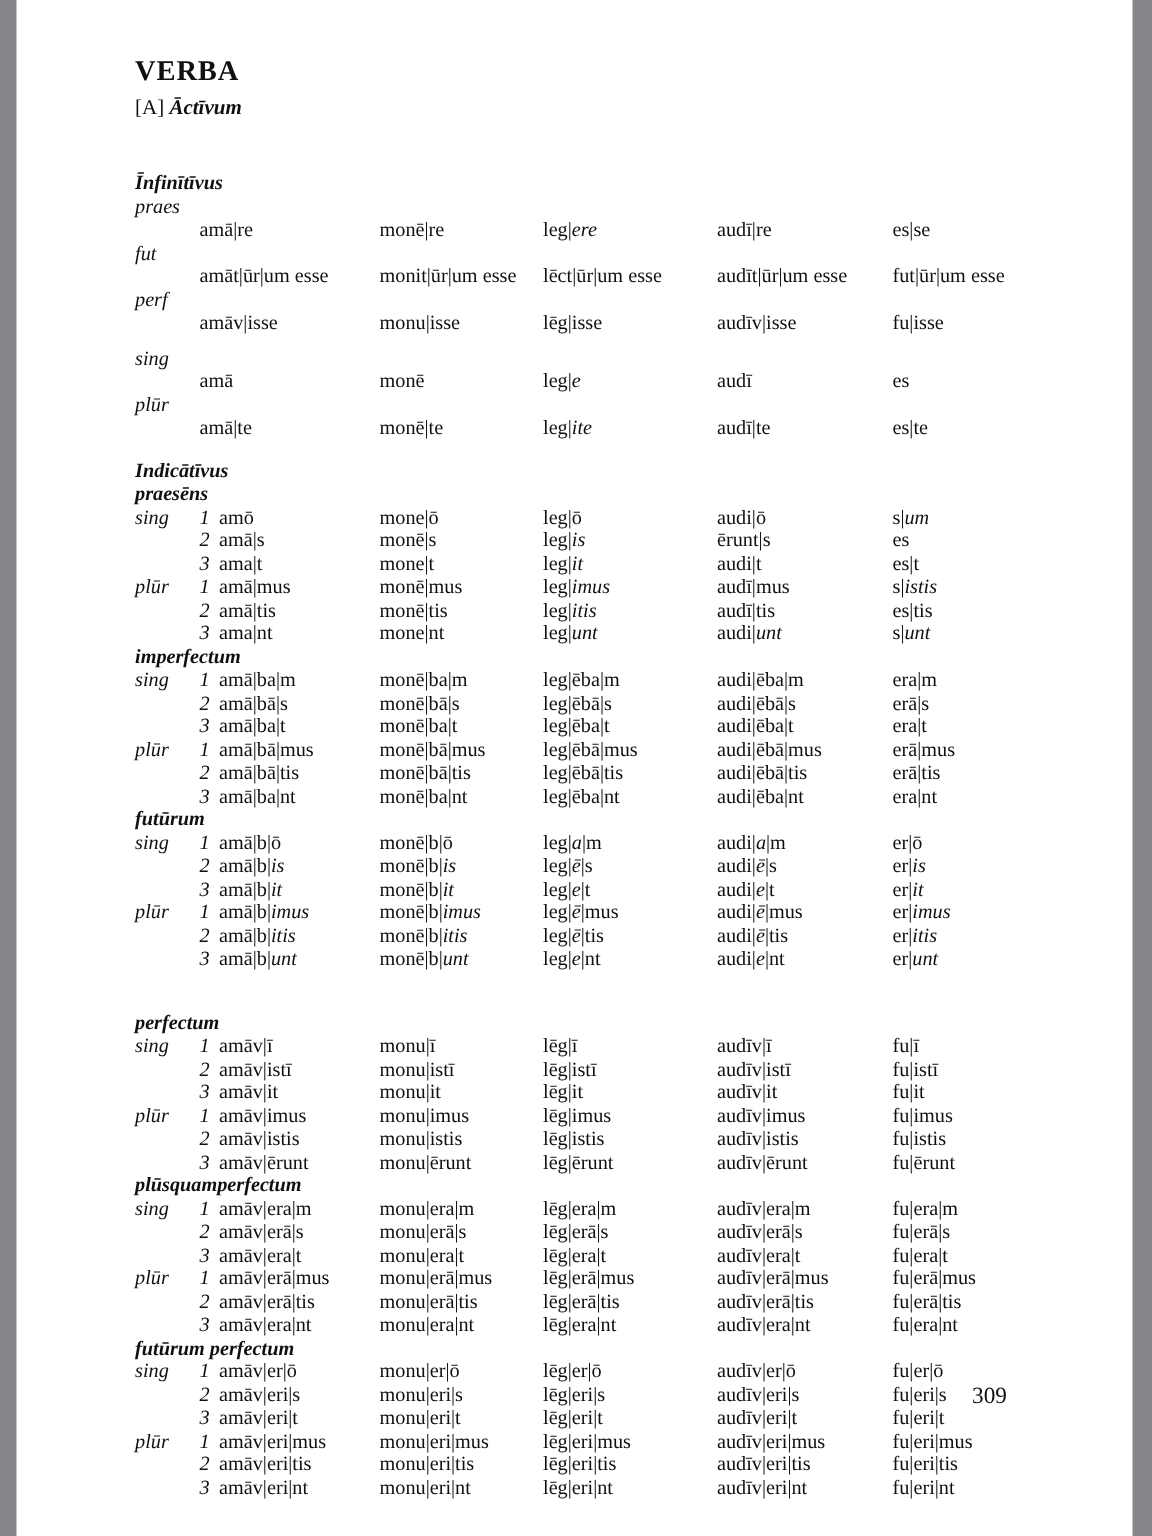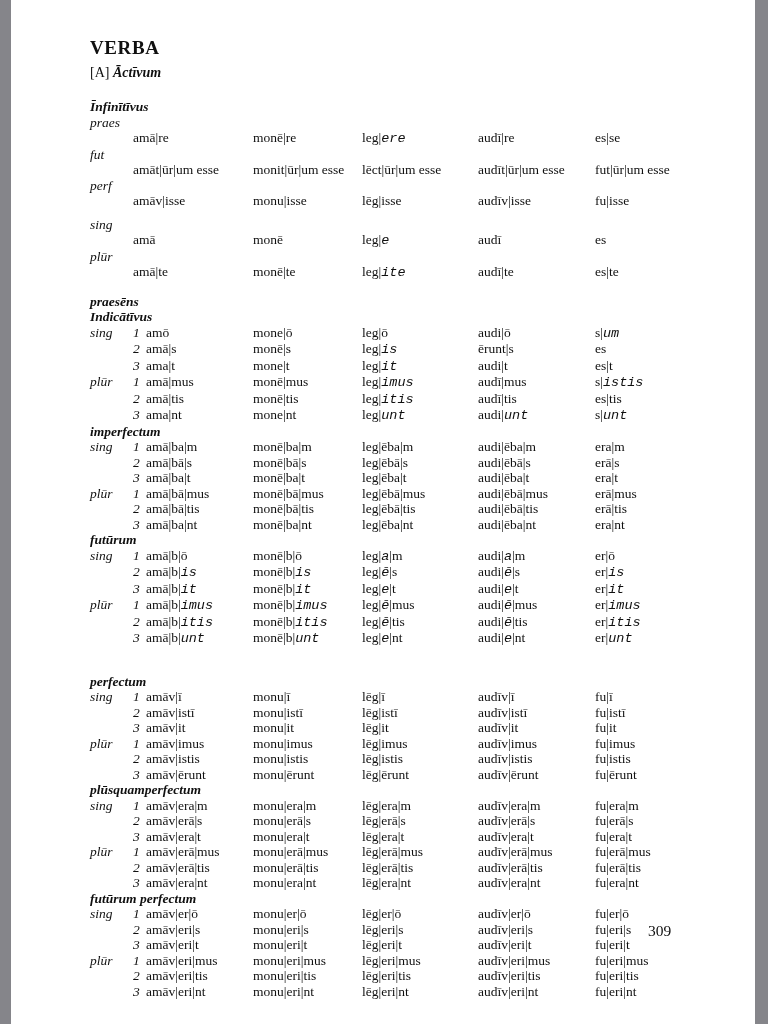--- a/index.html
+++ b/index.html
@@ -25,27 +25,27 @@
   .lab{grid-column:1;font-style:italic;}
   .num{grid-column:2;font-style:italic;}
   .cell{white-space:normal;}
   .cell.c0{grid-column:3;}
   .cell.c1{grid-column:4;}
   .cell.c2{grid-column:5;}
   .cell.c3{grid-column:6;}
   .cell.c4{grid-column:7;}
   .cell.c0.nonum{grid-column:2 / 4;}
   .sec{margin-top:0;}
-  .sec-infinitivus{margin-top:18px;}
+  .sec-infinitivus{margin-top:33px;}
   .sec-imperativus{margin-top:8px;}
   .sec-praesens{margin-top:13px;}
   .sec-perfectum{margin-top:27px;}
   .sec-infinitivus .cell.c4{max-width:88px;padding-left:27px;text-indent:-27px;}
   .pageno{position:absolute;left:648px;top:923px;font-size:15.5px;line-height:16px;}
-  i{font-style:italic;font-family:Liberation Mono, monospace;}
+  i{font-style:italic;}
 </style>
 </head>
 <body>
 
 <div class="strip left"></div>
 <div class="strip right"></div>
 
 <div class="content">
   <div class="h1">VERBA</div>
   <div class="h2">
@@ -97,22 +97,22 @@
           <span class="lab">plūr</span>
           <span class="num"></span>
           <div class="cell c0 nonum">amā|te</div>
           <div class="cell c1">monē|te</div>
           <div class="cell c2">leg|<i>ite</i></div>
           <div class="cell c3">audī|te</div>
           <div class="cell c4">es|te</div>
         </div>
       </div>
       <div class="sec sec-praesens">
+        <div class="sec-title">Indicātīvus</div>
         <div class="sec-title">praesēns</div>
-        <div class="sec-title">Indicātīvus</div>
         <div class="row">
           <span class="lab">sing</span>
           <span class="num">1</span>
           <div class="cell c0">amō</div>
           <div class="cell c1">mone|ō</div>
           <div class="cell c2">leg|ō</div>
           <div class="cell c3">audi|ō</div>
           <div class="cell c4">s|<i>um</i></div>
         </div>
         <div class="row">

